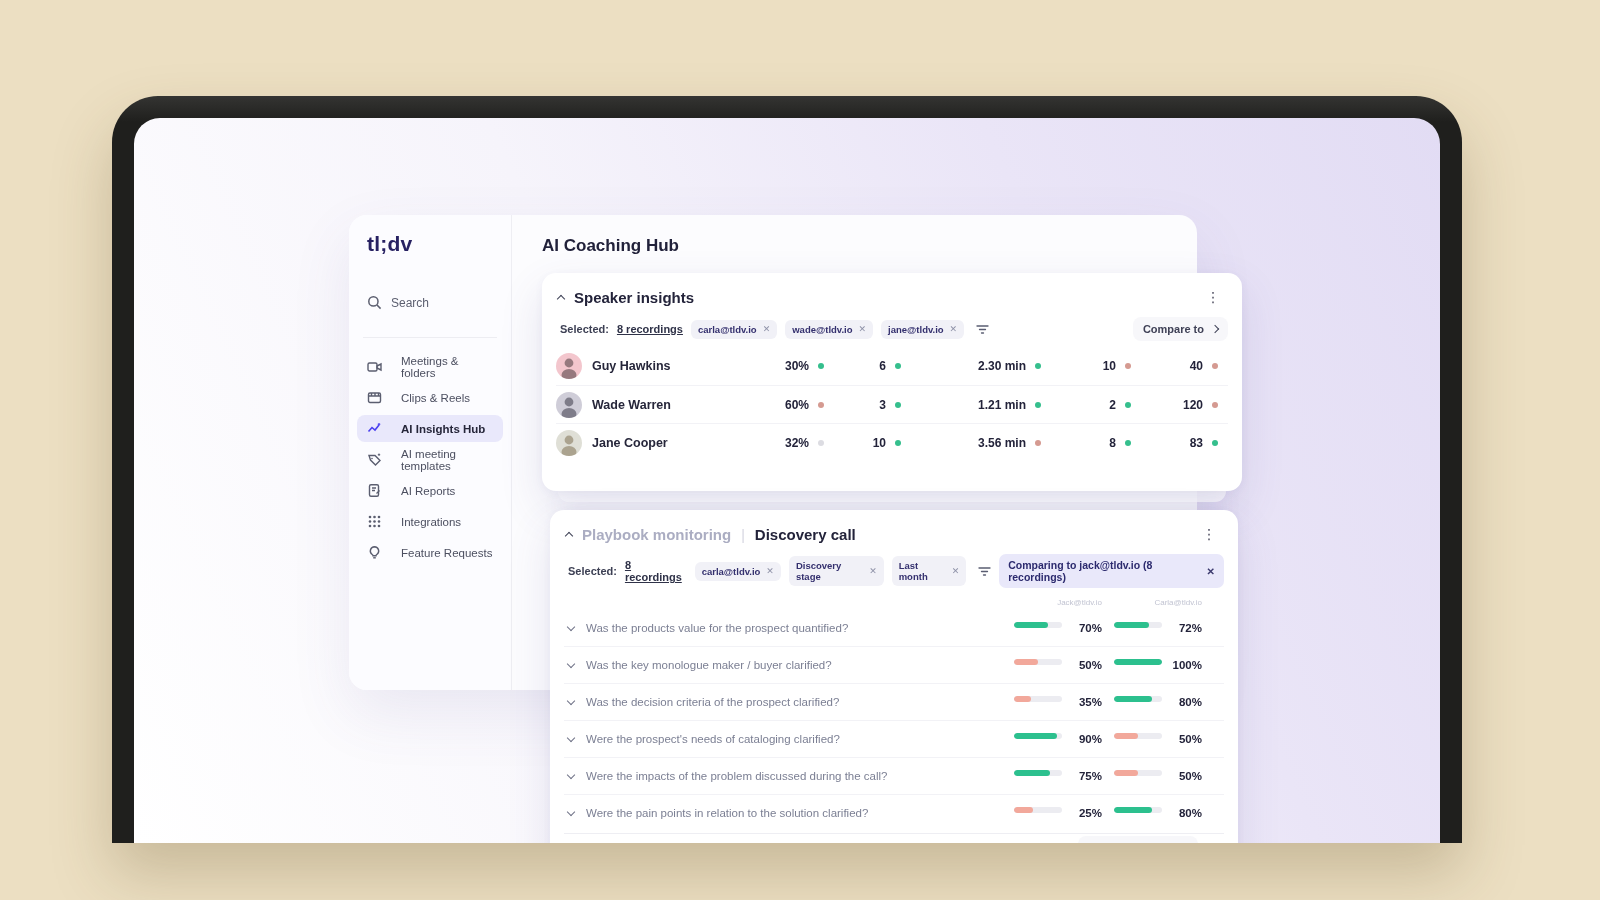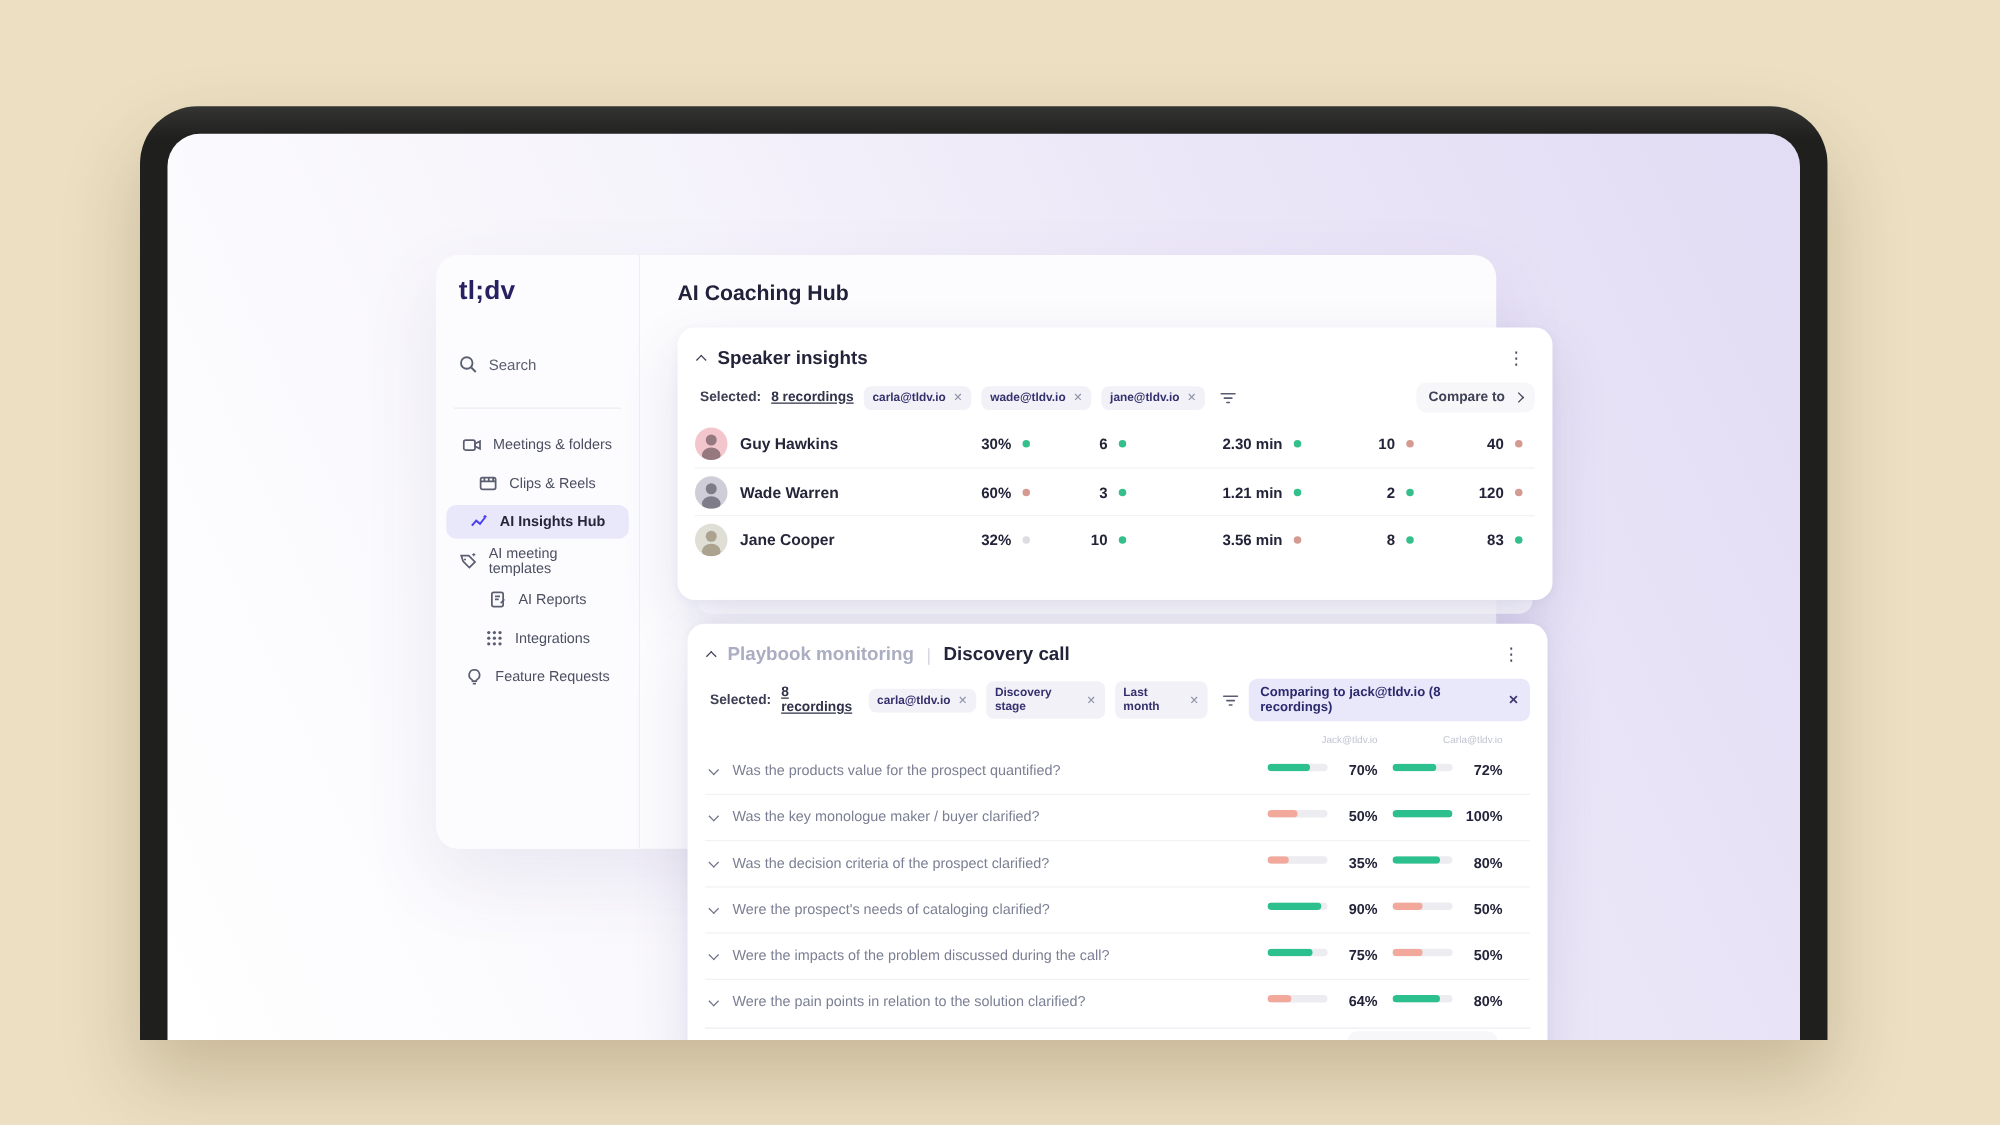--- a/index.html
+++ b/index.html
@@ -2,40 +2,40 @@
 <html><head>
 <meta charset="utf-8">
 <style>
   * { margin:0; padding:0; box-sizing:border-box; }
   html,body { width:1600px; height:900px; overflow:hidden; }
   body { font-family:"Liberation Sans", sans-serif; background:#ecdfc2; position:relative; }
 
   .stage { position:absolute; inset:0; }
 
   
-  .laptop { position:absolute; left:112px; top:85px; width:1350px; height:747px;
+  .laptop { position:absolute; left:112px; top:96px; width:1350px; height:747px;
     background:linear-gradient(180deg,#343432 0,#1f1f1d 26px);
     border-radius:46px 46px 0 0; box-shadow:0 30px 60px rgba(90,70,30,.25); }
   .screen { position:absolute; left:22px; top:22px; right:22px; bottom:0;
     border-radius:26px 26px 0 0; overflow:hidden;
     background:linear-gradient(245deg,#e2dcf4 0%,#eae5f7 28%,#f6f4fb 58%,#ffffff 100%); }
 
   
   .app-card { position:absolute; left:215px; top:97px; width:848px; height:475px;
     background:#fcfcfe; border-radius:18px; box-shadow:0 24px 60px rgba(88,80,150,.10); }
   .sidebar { position:absolute; left:0; top:0; width:163px; height:100%;
     border-right:1px solid #eeeef3; border-radius:18px 0 0 18px; background:#fcfcff; }
   .logo { position:absolute; left:18px; top:17px; font-size:21px; font-weight:800;
     letter-spacing:.2px; color:#272162; }
   .search-row { position:absolute; left:18px; top:80px; display:flex; align-items:center;
     gap:9px; color:#5c5f70; font-size:12px; cursor:pointer; }
   .sidebar-divider { position:absolute; left:14px; right:14px; top:122px; height:1px; background:#ededf2; }
   .nav { position:absolute; left:8px; top:138px; right:8px; }
-  .nav-item { display:flex; align-items:center; gap:9px; height:27px; padding:0 10px;
-    margin-bottom:4px; border-radius:8px; font-size:11.5px; color:#4c4f60; cursor:pointer;justify-content:center; }
+  .nav-item { display:flex; align-items:center; gap:19px; height:27px; padding:0 10px;
+    margin-bottom:4px; border-radius:8px; font-size:11.5px; color:#4c4f60; cursor:pointer; }
   .nav-item .ic { width:15px; height:15px; flex:0 0 15px; color:#5b5e70; }
   .nav-item.active { background:#e9e8fb; color:#26263a; font-weight:700; }
   .nav-item.active .ic { color:#4a3ff0; }
   .page-title { position:absolute; left:193px; top:21px; font-size:17px; font-weight:700; color:#21213a; }
 
   
   .panel { position:absolute; background:#ffffff; border-radius:14px;
     box-shadow:0 18px 44px rgba(86,78,148,.14), 0 2px 8px rgba(86,78,148,.06); }
   .panel-speaker { left:408px; top:155px; width:700px; height:218px; }
   .panel-playbook { left:416px; top:392px; width:688px; height:368px; }
@@ -478,21 +478,21 @@
             </span>
           </div>
 
           <div class="pb-row">
             <span class="chev chev-down"></span>
             <span class="pb-q">Were the pain points in relation to the solution clarified?</span>
             <span class="pb-metrics">
               <span class="bar bar-red">
                   <i style="width: 40%;"></i>
                 </span>
-              <span class="pct">64%</span>
+              <span class="pct">25%</span>
               <span class="pb-gap"></span>
               <span class="bar bar-green">
                   <i style="width: 80%;"></i>
                 </span>
               <span class="pct">80%</span>
             </span>
           </div>
 
         </div>
 

